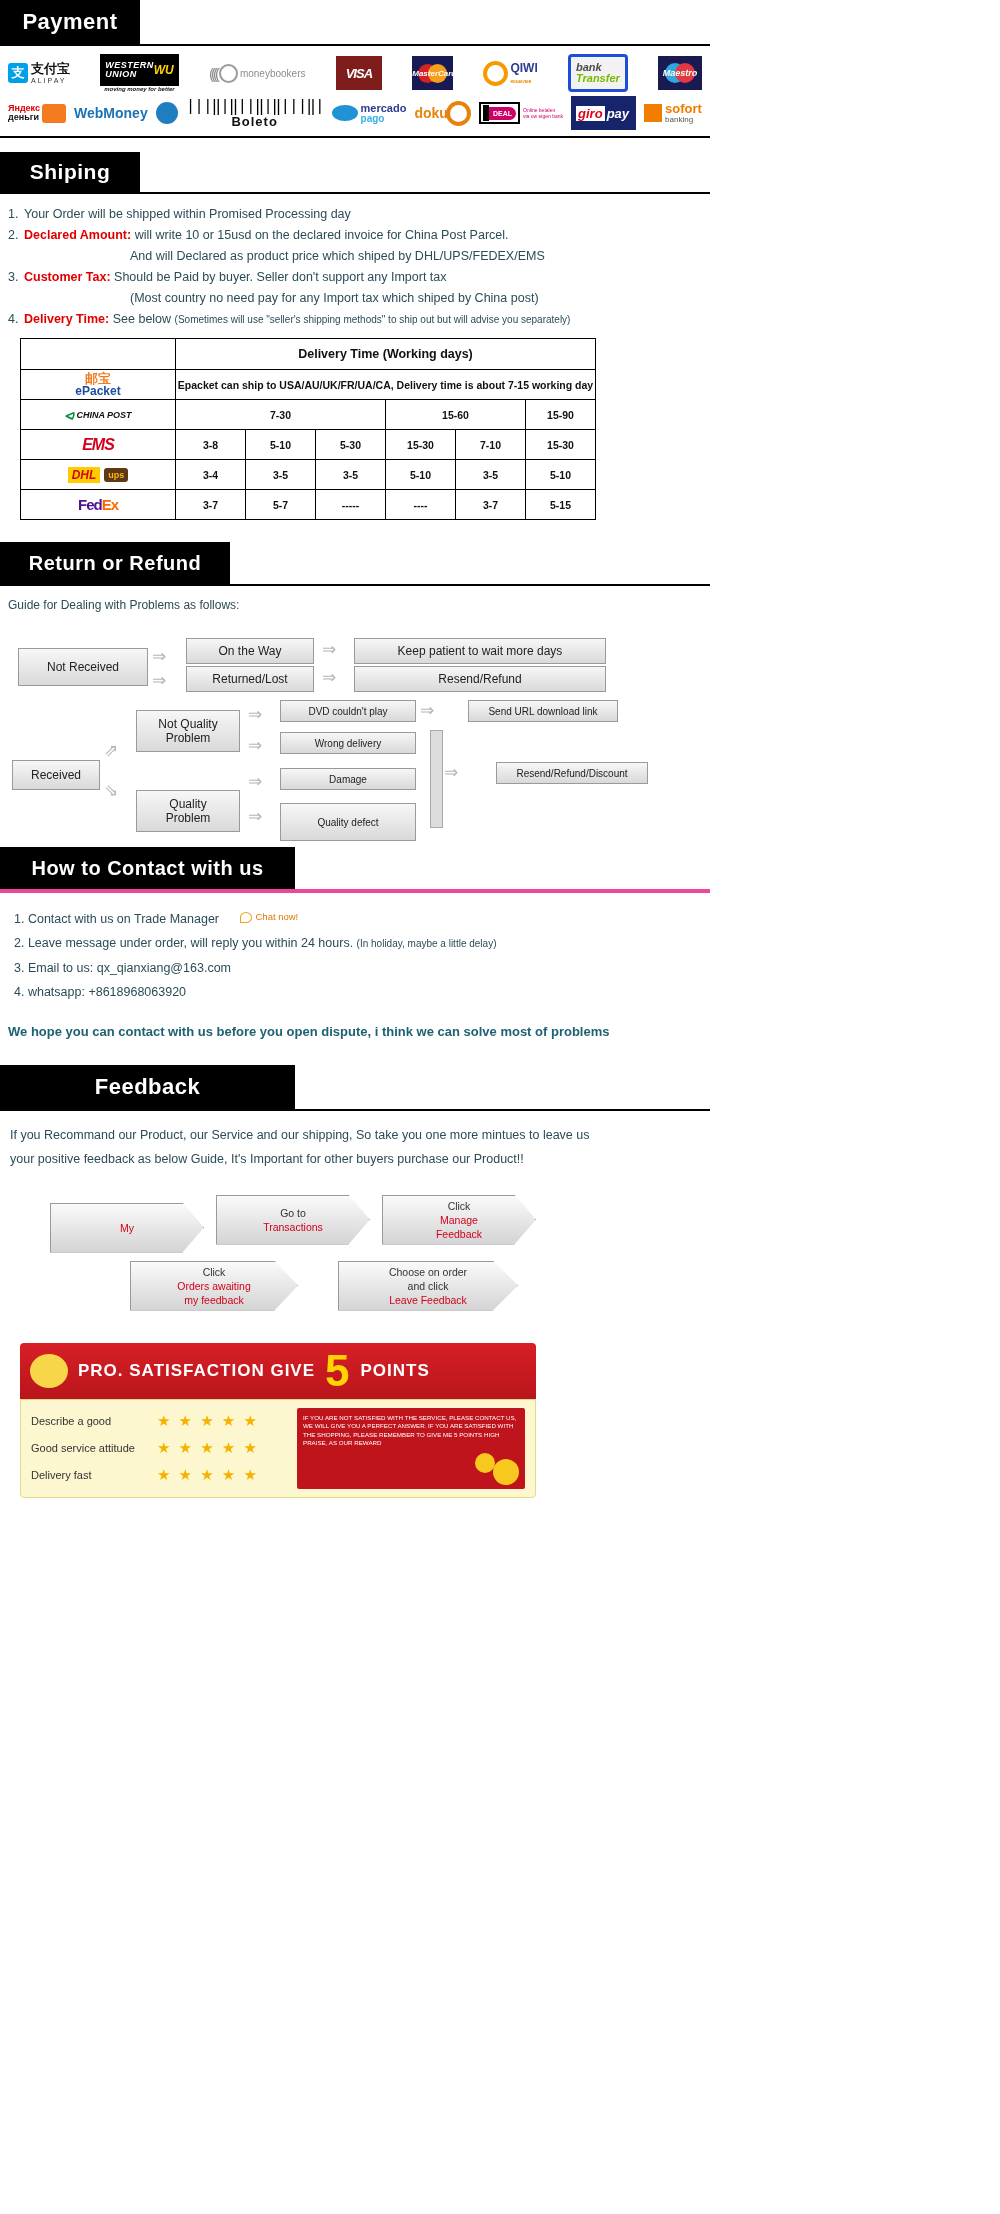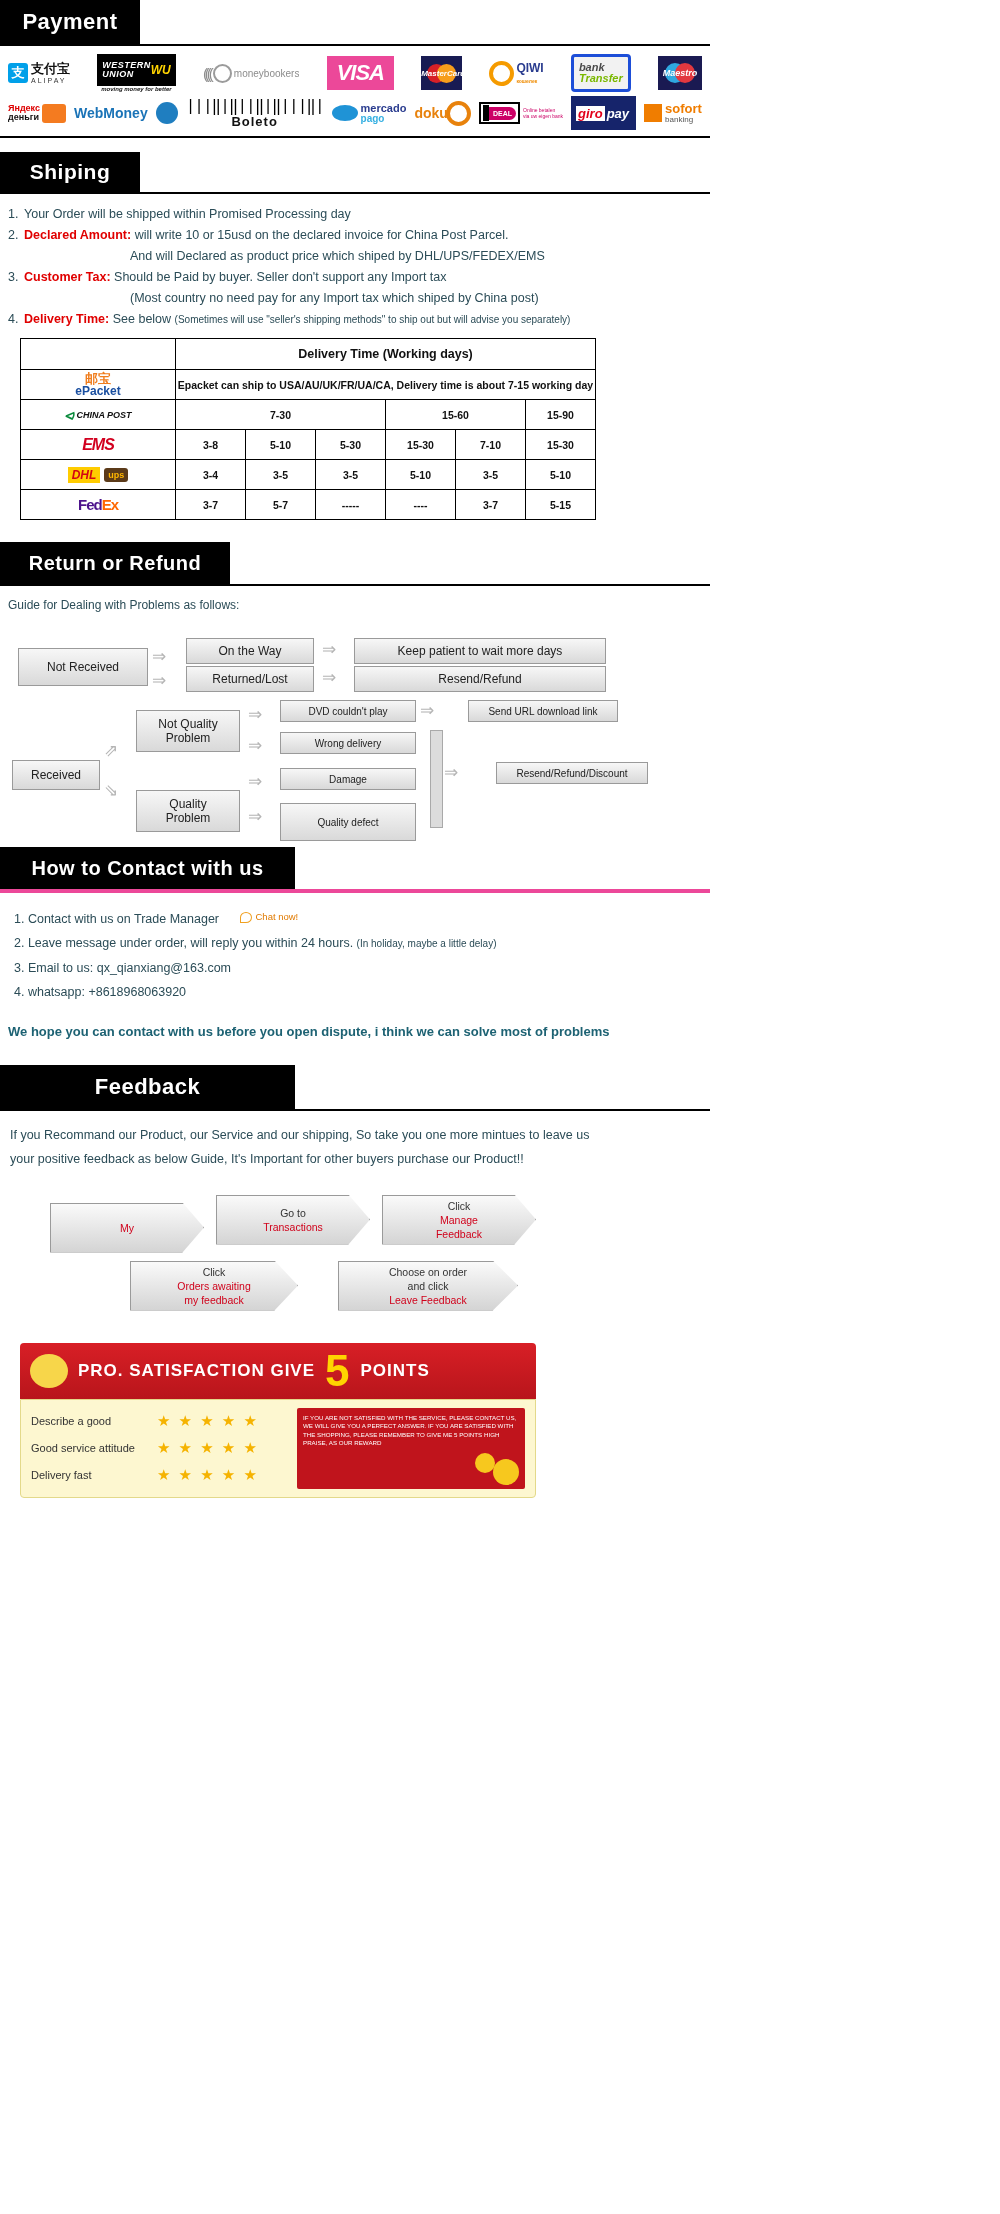--- a/index.html
+++ b/index.html
@@ -22,21 +22,21 @@
   .alipay .cn{font-size:13px;font-weight:bold;color:#111;line-height:1;}
   .alipay .en{font-size:7px;letter-spacing:2px;color:#333;}
   .wu{background:#000;padding:2px 5px;color:#ffd400;font-weight:bold;font-style:italic;line-height:1.05;text-align:left;}
   .wu .l1{font-size:9px;letter-spacing:.5px;color:#fff;}
   .wu .l2{font-size:9px;letter-spacing:.5px;color:#fff;}
   .wu .wuu{color:#ffd400;font-size:12px;}
   .wusub{font-size:6px;color:#111;font-style:italic;font-weight:bold;text-align:center;}
   .mb{color:#8c8c8c;font-size:12px;display:flex;align-items:center;gap:2px;}
   .mb .arcs{font-size:15px;letter-spacing:-3px;}
   .mb .ring{width:15px;height:15px;border:2px solid #9b9b9b;border-radius:50%;}
-  .visa{background:#ec4899;color:#fff;font-style:italic;font-weight:bold;font-size:22px;padding:3px 10px;letter-spacing:-1px;}
+  .visa{background:#7f1d1d;color:#fff;font-style:italic;font-weight:bold;font-size:13px;padding:3px 10px;letter-spacing:-1px;}
   .mc{background:#181b53;padding:3px 6px;position:relative;display:flex;align-items:center;}
   .mc .c1,.mc .c2{width:19px;height:19px;border-radius:50%;}
   .mc .c1{background:#d62027;}
   .mc .c2{background:#f79e1b;margin-left:-9px;}
   .mc .mct{position:absolute;left:0;right:0;text-align:center;color:#fff;font-size:8px;font-style:italic;font-weight:bold;}
   .qiwi{color:#ef8b00;font-weight:bold;display:flex;align-items:center;gap:2px;}
   .qiwi .o{width:17px;height:17px;border:4px solid #f59b00;border-radius:50%;}
   .qiwi .t{font-size:12px;color:#2a3c8f;}
   .qiwi .s{font-size:5px;color:#ef8b00;}
   .bankt{background:#f2f2f2;border:3px solid #1d4ed8;border-radius:4px;padding:2px 5px;line-height:1;}

